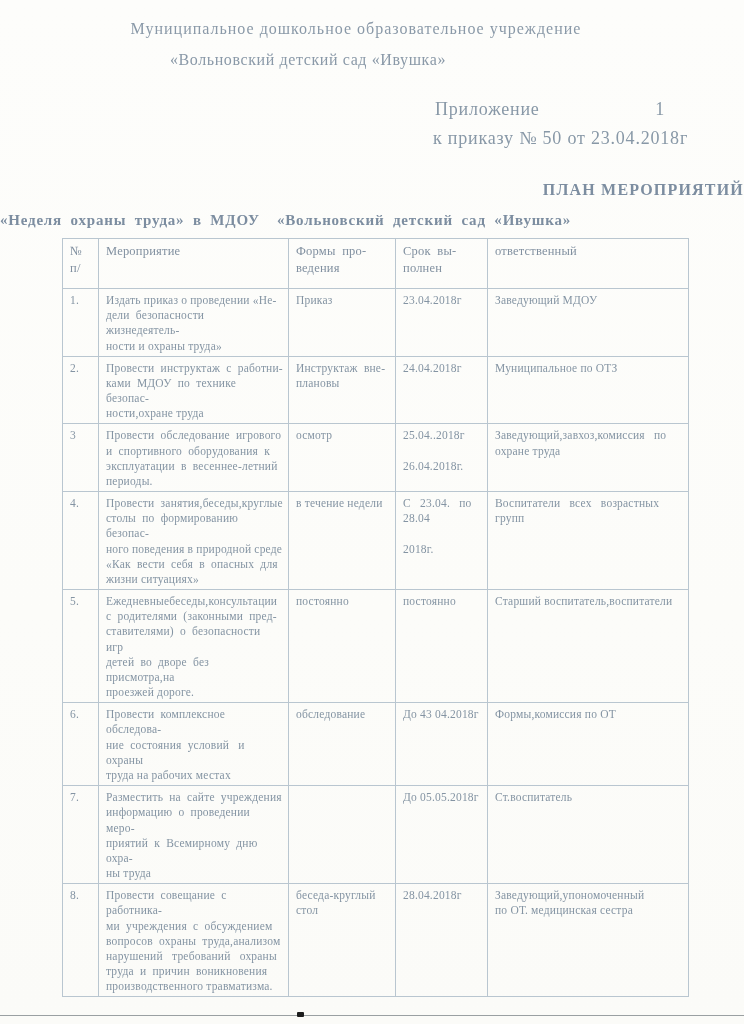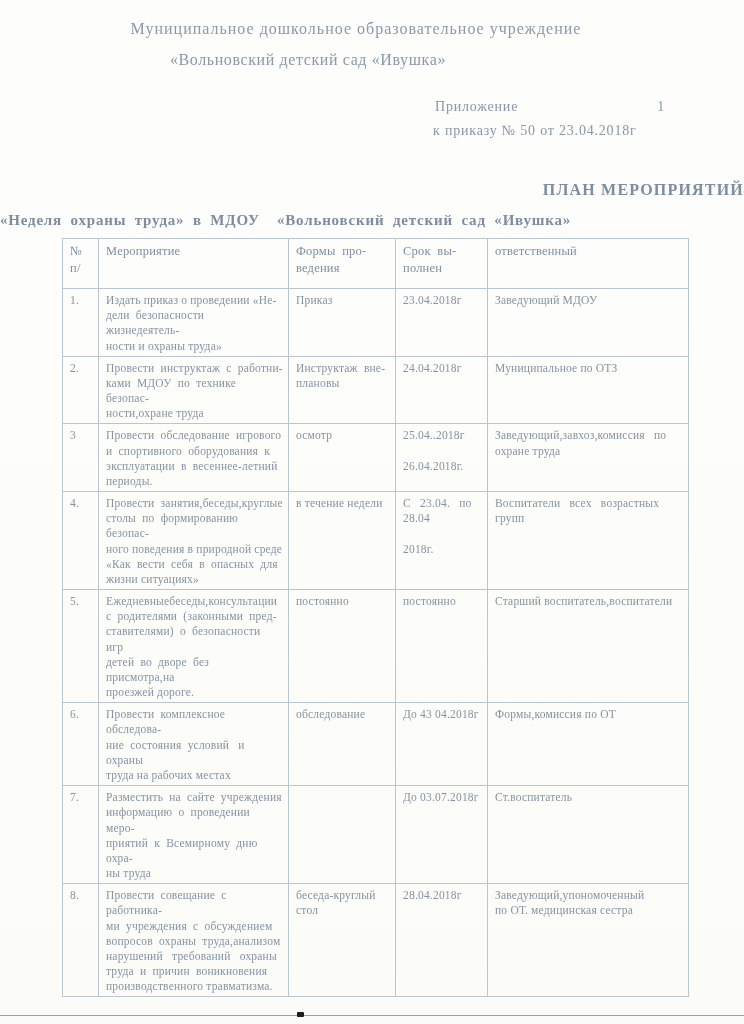--- a/index.html
+++ b/index.html
@@ -16,21 +16,21 @@
   .org{position:absolute;top:20px;left:0;width:672px;text-align:center;}
   .org-line1{
     font-size:16px;letter-spacing:1px;color:#8a99a8;
     position:relative;left:20px;
   }
   .org-line2{
     font-size:16px;letter-spacing:0.6px;color:#8a99a8;
     position:relative;left:-28px;top:13px;
   }
   
-  .appendix{position:absolute;top:99px;left:435px;width:230px;font-size:14px;color:#8violet;}
+  .appendix{position:absolute;top:99px;left:435px;width:230px;font-size:18px;color:#8violet;text-align:right;}
   .appendix .line1{display:flex;justify-content:space-between;color:#8898a7;letter-spacing:0.8px;}
   .appendix .line2{margin-top:8px;color:#8898a7;letter-spacing:0.8px;white-space:nowrap;position:relative;left:-2px;}
   
   .doc-title{
     position:absolute;top:181px;left:0;width:744px;text-align:right;
     font-size:16px;font-weight:bold;letter-spacing:1.2px;color:#7c8da0;
   }
   .doc-subtitle{
     position:absolute;top:212px;left:0;width:744px;text-align:left;
     font-size:15px;font-weight:bold;letter-spacing:0.8px;word-spacing:4px;color:#7c8da0;
@@ -167,21 +167,21 @@
       <td>До 43 04.2018г</td>
       <td>Формы,комиссия по ОТ</td>
     </tr>
     <tr style="height:62px">
       <td>7.</td>
       <td>Разместить  на  сайте  учреждения
 информацию  о  проведении  меро-
 приятий  к  Всемирному  дню  охра-
 ны труда</td>
       <td></td>
-      <td>До 03.07.2018г</td>
+      <td>До 05.05.2018г</td>
       <td>Ст.воспитатель</td>
     </tr>
     <tr style="height:110px">
       <td>8.</td>
       <td>Провести  совещание  с  работника-
 ми  учреждения  с  обсуждением
 вопросов  охраны  труда,анализом
 нарушений   требований   охраны
 труда  и  причин  воникновения
 производственного травматизма.</td>

